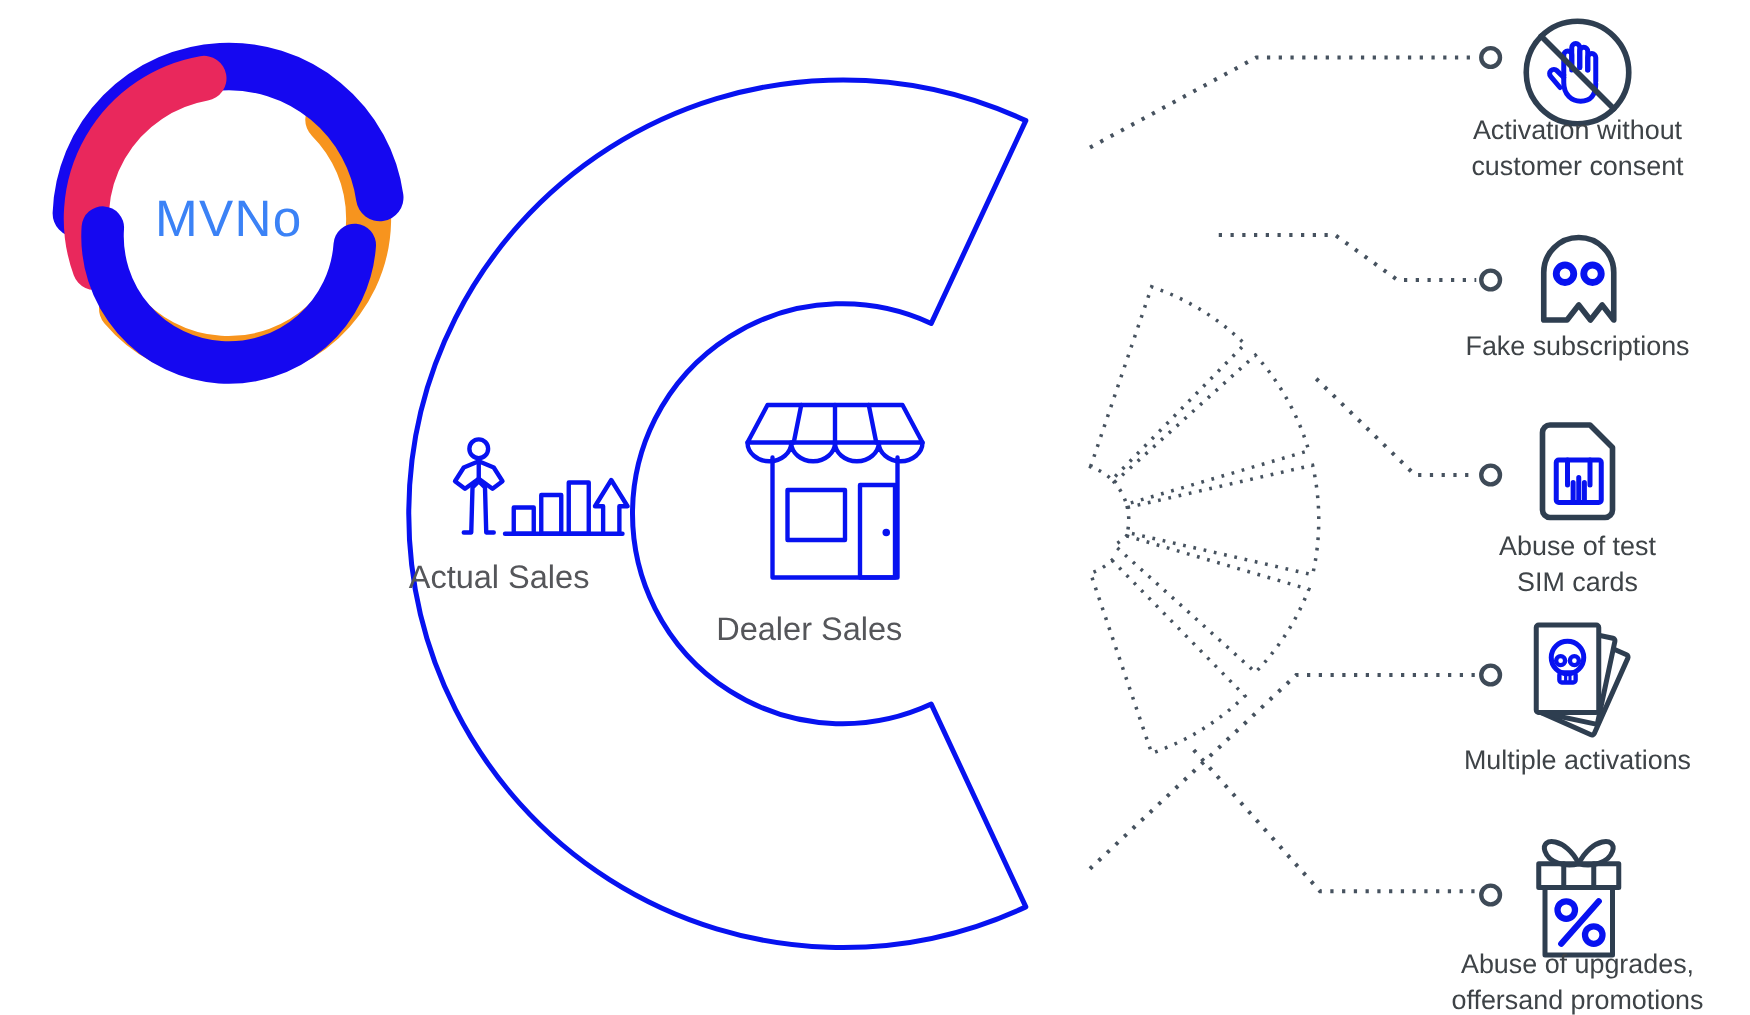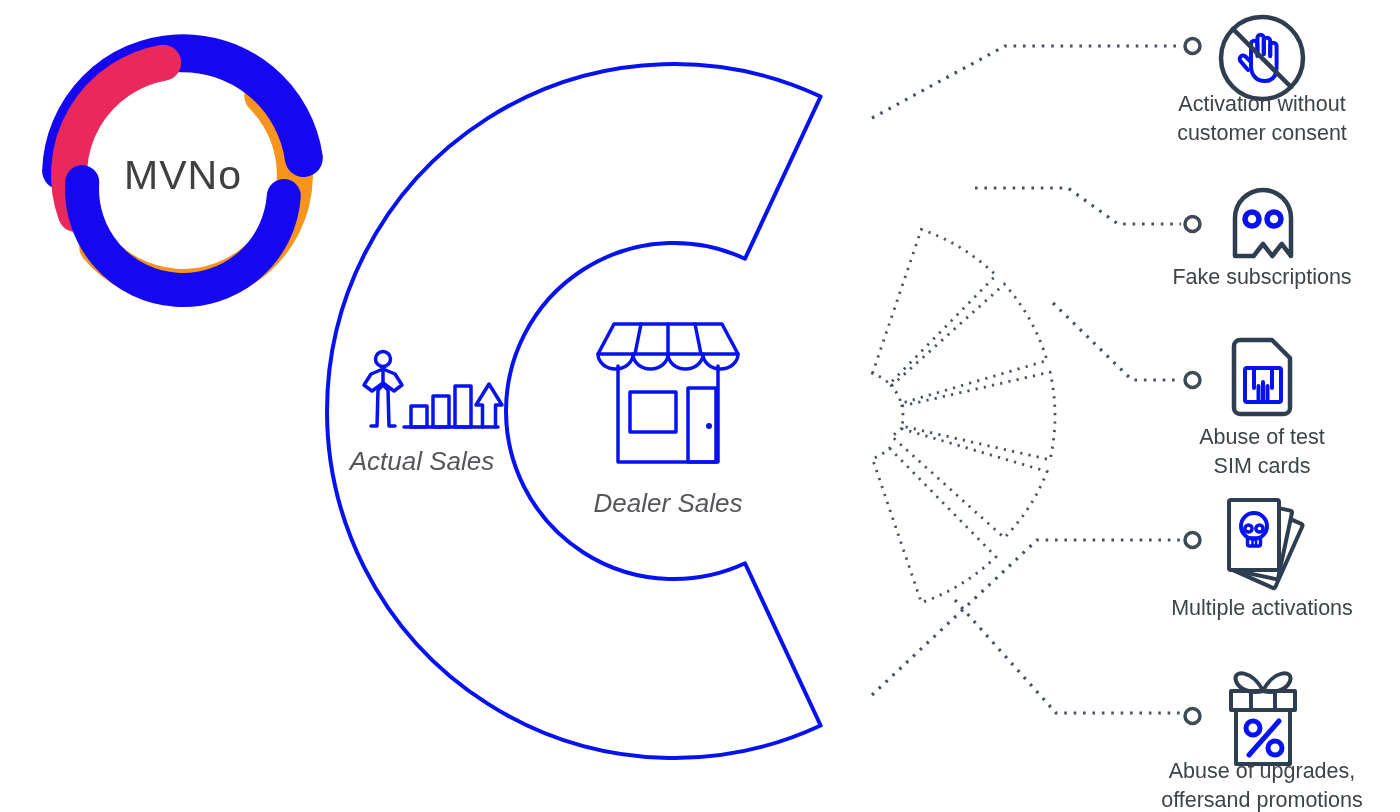--- a/index.html
+++ b/index.html
@@ -1,22 +1,22 @@
 <!DOCTYPE html>
 <html><head>
 <meta charset="utf-8">
 <style>
   html,body{margin:0;padding:0;background:#fff;}
   .stage{position:relative;width:1400px;height:812px;background:#fff;overflow:hidden;
          font-family:"Liberation Sans", sans-serif;}
   .stage svg{position:absolute;left:0;top:0;}
   .txt{position:absolute;color:#3E4347;}
   .mvno-text{left:103px;top:152px;width:160px;text-align:center;font-size:41px;
-             font-weight:500;color:#404040;letter-spacing:1px;}
-  .center-label{font-size:26px;color:#55565A;text-align:center;font-weight:500;font-style:italic;}
+             font-weight:500;color:#3b82f6;letter-spacing:1px;}
+  .center-label{font-size:26px;color:#55565A;text-align:left;font-weight:500;}
   .actual-sales-label{left:327px;top:446px;width:190px;}
   .dealer-sales-label{left:573px;top:488px;width:190px;}
   .item-label{left:1122px;width:280px;text-align:center;font-size:21.5px;
               line-height:29px;font-weight:500;color:#3E4347;}
   .il-1{top:90px;} .il-2{top:263px;} .il-3{top:423px;} .il-4{top:594px;} .il-5{top:757px;}
 </style>
 </head>
 <body>
 
 <div class="stage">

